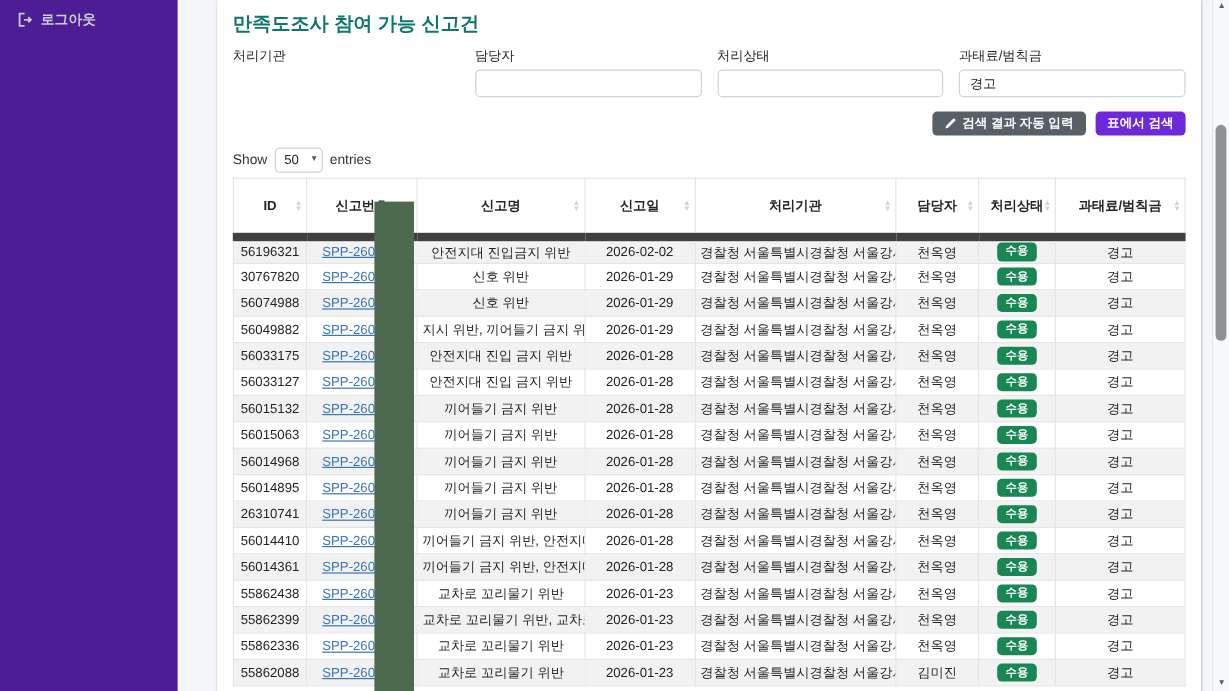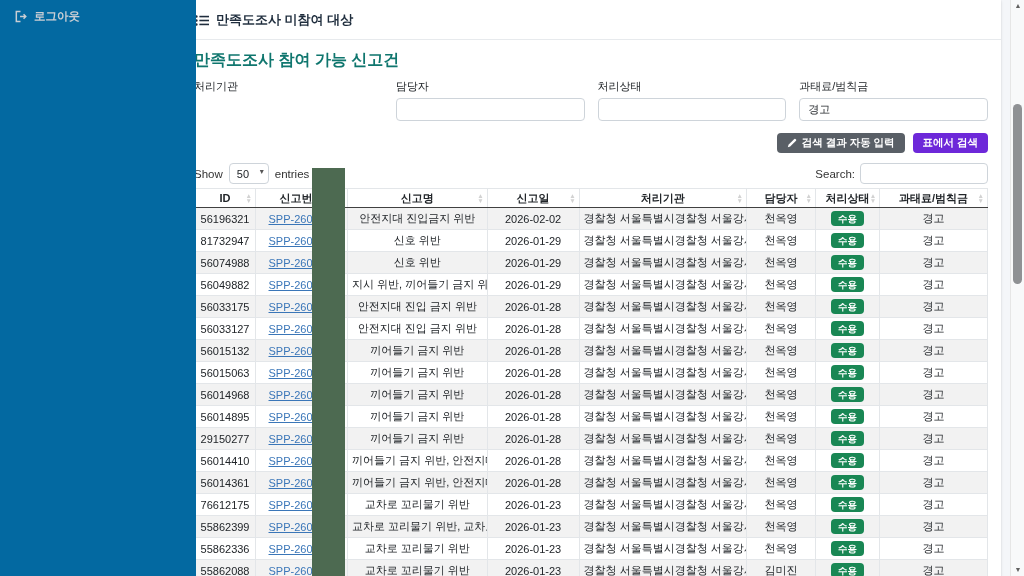--- a/index.html
+++ b/index.html
@@ -1,20 +1,20 @@
 <!DOCTYPE html>
 <html><head>
 <meta charset="utf-8">
 <style>
   * { margin:0; padding:0; box-sizing:border-box; }
   html,body { width:1024px; height:576px; overflow:hidden; }
   body { font-family:"Liberation Sans","DejaVu Sans",sans-serif; background:#f4f6f9; color:#212529; position:relative; }
 
   
-  .sidebar { position:absolute; left:0; top:0; width:196px; height:576px; background:#0369a1; z-index:2; }
+  .sidebar { position:absolute; left:0; top:0; width:148px; height:576px; background:#4c1d95; z-index:2; }
   .logout-item { display:flex; align-items:center; gap:7px; padding:9px 14px; color:#c9ced4; font-size:11.5px; font-weight:bold; cursor:pointer; }
   .logout-item svg { flex:0 0 auto; }
 
   
   .scrollbar { position:absolute; right:0; top:0; width:14px; height:576px; background:#f8f9fa; border-left:1px solid #e6e6e6; z-index:3; }
   .sb-arrow { position:absolute; left:0; width:14px; height:12px; color:#606060; font-size:7px; line-height:12px; text-align:center; }
   .sb-arrow.up { top:0; } .sb-arrow.down { bottom:0; }
   .sb-thumb { position:absolute; left:2px; width:9px; top:104px; height:180px; background:#8f9194; border-radius:5px; }
 
   
@@ -42,21 +42,21 @@
   .dt-length { display:flex; align-items:center; gap:6px; }
   .select-wrap { position:relative; display:inline-block; }
   .select-wrap select { appearance:none; -webkit-appearance:none; border:1px solid #ced4da; border-radius:4px; height:21px; padding:0 18px 0 7px; font-size:11px; font-family:inherit; background:#fff; color:#212529; }
   .select-wrap .chev { position:absolute; right:5px; top:4px; font-size:8px; color:#555; pointer-events:none; }
   .dt-search { display:flex; align-items:center; gap:5px; }
   .dt-search input { width:128px; height:21px; border:1px solid #ced4da; border-radius:4px; padding:2px 7px; font-size:11px; font-family:inherit; outline:none; }
 
   
   table { width:100%; border-collapse:collapse; margin-top:4px; table-layout:fixed; }
   th, td { border:1px solid #e3e6e9; font-size:11px; text-align:center; overflow:hidden; white-space:nowrap; }
-  th { font-weight:bold; padding:1px 3px; height:19px; position:relative; color:#212529; border-bottom:1px solid #404040; cursor:pointer; }
+  th { font-weight:bold; padding:15px 3px; height:19px; position:relative; color:#212529; border-bottom:7px solid #404040; cursor:pointer; }
   td { height:22px; padding:0 4px; color:#212529; }
   tbody tr:nth-child(odd) td { background:#f2f2f2; }
   tbody tr:nth-child(even) td { background:#ffffff; }
   .sort { position:absolute; right:3px; top:50%; transform:translateY(-50%); display:flex; flex-direction:column; font-size:6.5px; line-height:5px; color:#d2d2d2; }
   .sort.desc .up { visibility:hidden; }
   .sort.desc .down { color:#4a4a4a; }
   a.report-link { color:#3a76b8; text-decoration:underline; }
   .badge-success { display:inline-block; background:#198754; color:#fff; font-size:9.5px; font-weight:bold; border-radius:4px; padding:3px 7px; line-height:1; }
 
   
@@ -73,33 +73,20 @@
         <path d="M6.5 7 H12.5 M10.3 4.6 L12.7 7 L10.3 9.4"></path>
       </svg>
     </span>
     <span>로그아웃</span>
   </div>
 </nav>
 
 <div class="main">
   <div class="card">
 
-    <div class="card-header">
-      <span style="display:inline-flex;">
-        <svg width="14" height="13" viewBox="0 0 16 14">
-          <circle cx="1.6" cy="2.5" r="1.4" fill="#1f2d3d"></circle>
-            <rect x="5" y="1.6" width="11" height="1.8" fill="#1f2d3d"></rect>
-          <circle cx="1.6" cy="7" r="1.4" fill="#1f2d3d"></circle>
-            <rect x="5" y="6.1" width="11" height="1.8" fill="#1f2d3d"></rect>
-          <circle cx="1.6" cy="11.5" r="1.4" fill="#1f2d3d"></circle>
-            <rect x="5" y="10.6" width="11" height="1.8" fill="#1f2d3d"></rect>
-        </svg>
-      </span>
-      <span>만족도조사 미참여 대상</span>
-    </div>
 
     <div class="card-body">
       <div class="section-title">만족도조사 참여 가능 신고건</div>
 
       <div class="filters">
         <div class="filter-group">
           <label>처리기관</label>
         </div>
         <div class="filter-group">
           <label>담당자</label>
@@ -132,24 +119,20 @@
       <div class="dt-controls">
         <div class="dt-length">
           <span>Show</span>
           <span class="select-wrap">
             <select>
               <option>50</option>
             </select>
             <span class="chev">▾</span>
           </span>
           <span>entries</span>
-        </div>
-        <div class="dt-search">
-          <span>Search:</span>
-          <input type="text" value="" style="">
         </div>
       </div>
 
       <table>
         <colgroup>
           <col style="width:7.7%">
             <col style="width:11.6%">
             <col style="width:17.6%">
             <col style="width:11.6%">
           <col style="width:21.1%">
@@ -198,21 +181,21 @@
     <td>56196321</td>
     <td><a href="#" class="report-link">SPP-2602-02</a></td>
     <td>안전지대 진입금지 위반</td>
     <td>2026-02-02</td>
     <td>경찰청 서울특별시경찰청 서울강서경찰서</td>
     <td>천옥영</td>
     <td><span class="badge-success">수용</span></td>
     <td>경고</td>
   </tr>
             <tr>
-    <td>81732947</td>
+    <td>30767820</td>
     <td><a href="#" class="report-link">SPP-2601-29</a></td>
     <td>신호 위반</td>
     <td>2026-01-29</td>
     <td>경찰청 서울특별시경찰청 서울강서경찰서</td>
     <td>천옥영</td>
     <td><span class="badge-success">수용</span></td>
     <td>경고</td>
   </tr>
             <tr>
     <td>56074988</td>
@@ -288,21 +271,21 @@
     <td>56014895</td>
     <td><a href="#" class="report-link">SPP-2601-28</a></td>
     <td>끼어들기 금지 위반</td>
     <td>2026-01-28</td>
     <td>경찰청 서울특별시경찰청 서울강서경찰서</td>
     <td>천옥영</td>
     <td><span class="badge-success">수용</span></td>
     <td>경고</td>
   </tr>
             <tr>
-    <td>29150277</td>
+    <td>26310741</td>
     <td><a href="#" class="report-link">SPP-2601-28</a></td>
     <td>끼어들기 금지 위반</td>
     <td>2026-01-28</td>
     <td>경찰청 서울특별시경찰청 서울강서경찰서</td>
     <td>천옥영</td>
     <td><span class="badge-success">수용</span></td>
     <td>경고</td>
   </tr>
             <tr>
     <td>56014410</td>
@@ -318,21 +301,21 @@
     <td>56014361</td>
     <td><a href="#" class="report-link">SPP-2601-28</a></td>
     <td>끼어들기 금지 위반, 안전지대 진…</td>
     <td>2026-01-28</td>
     <td>경찰청 서울특별시경찰청 서울강서경찰서</td>
     <td>천옥영</td>
     <td><span class="badge-success">수용</span></td>
     <td>경고</td>
   </tr>
             <tr>
-    <td>76612175</td>
+    <td>55862438</td>
     <td><a href="#" class="report-link">SPP-2601-23</a></td>
     <td>교차로 꼬리물기 위반</td>
     <td>2026-01-23</td>
     <td>경찰청 서울특별시경찰청 서울강서경찰서</td>
     <td>천옥영</td>
     <td><span class="badge-success">수용</span></td>
     <td>경고</td>
   </tr>
             <tr>
     <td>55862399</td>

